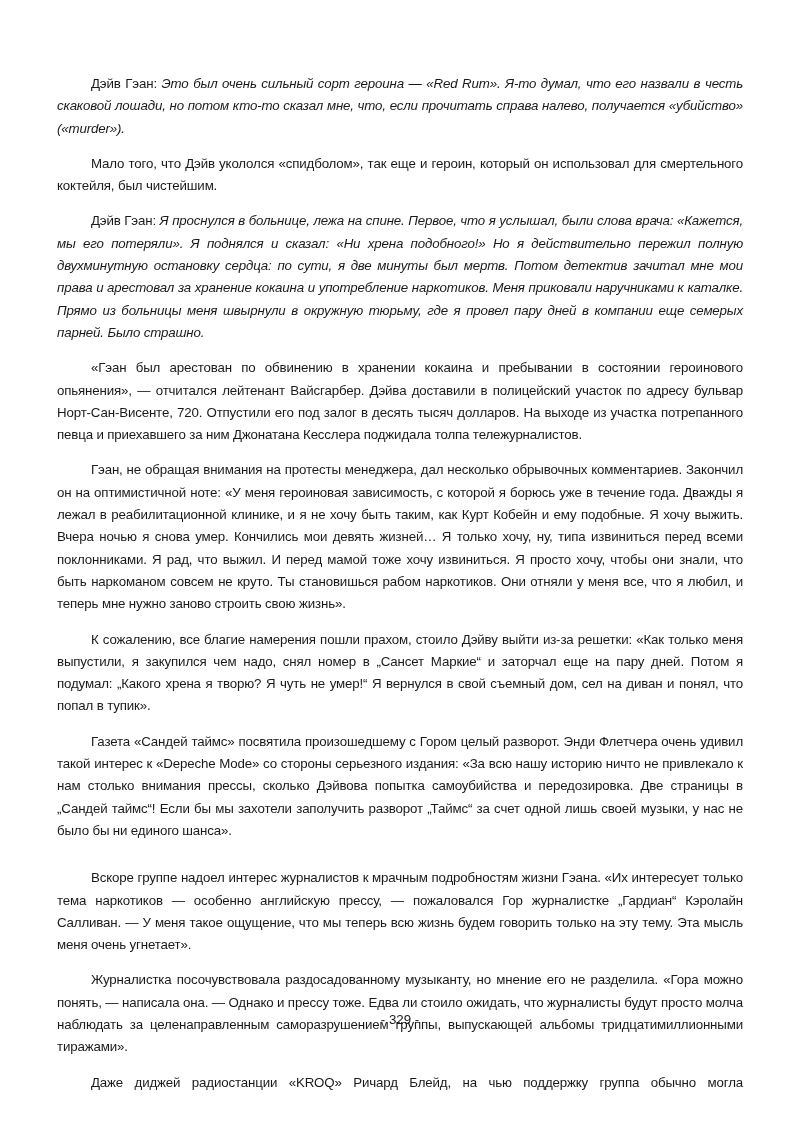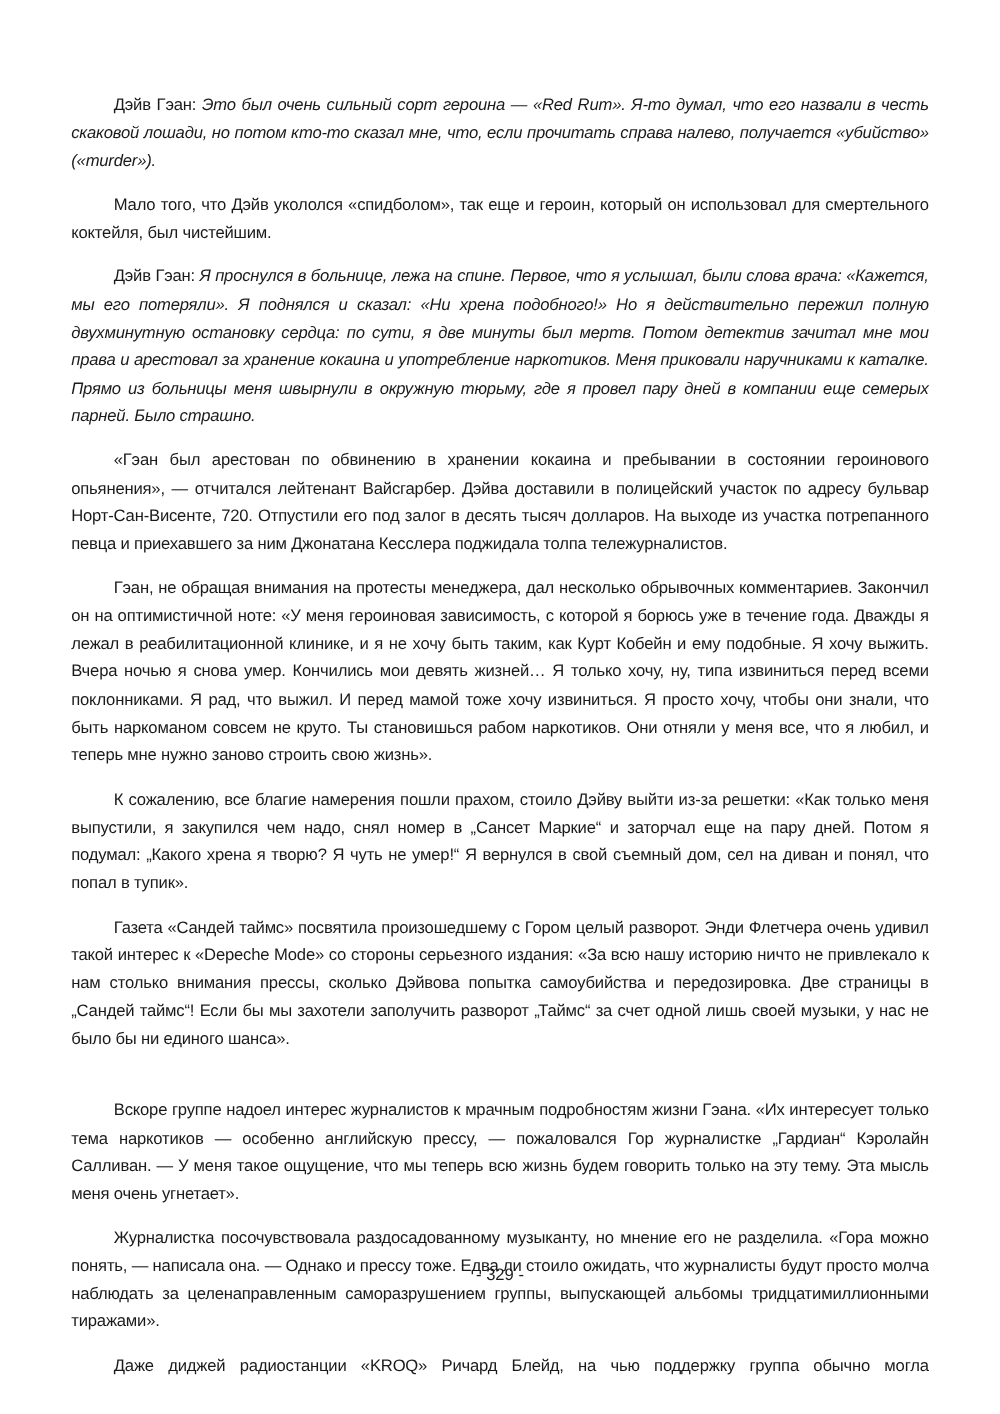--- a/index.html
+++ b/index.html
@@ -10,21 +10,21 @@
     top: 73px;
     width: 686px;
     font-family: "Liberation Sans", sans-serif;
     font-size: 13.3px;
     line-height: 22.3px;
     color: #1a1a1a;
     text-align: justify;
     letter-spacing: -0.15px;
   }
   .page p { margin: 0 0 13px 0; text-indent: 34px; }
-  .page p.gap { margin-top: 35px; }
+  .page p.gap { margin-top: 25px; }
   .page em { font-style: italic; }
   .page-number {
     position: absolute;
     left: 0; right: 0;
     top: 1012px;
     text-align: center;
     font-family: "Liberation Sans", sans-serif;
     font-size: 13.3px;
     color: #1a1a1a;
   }

